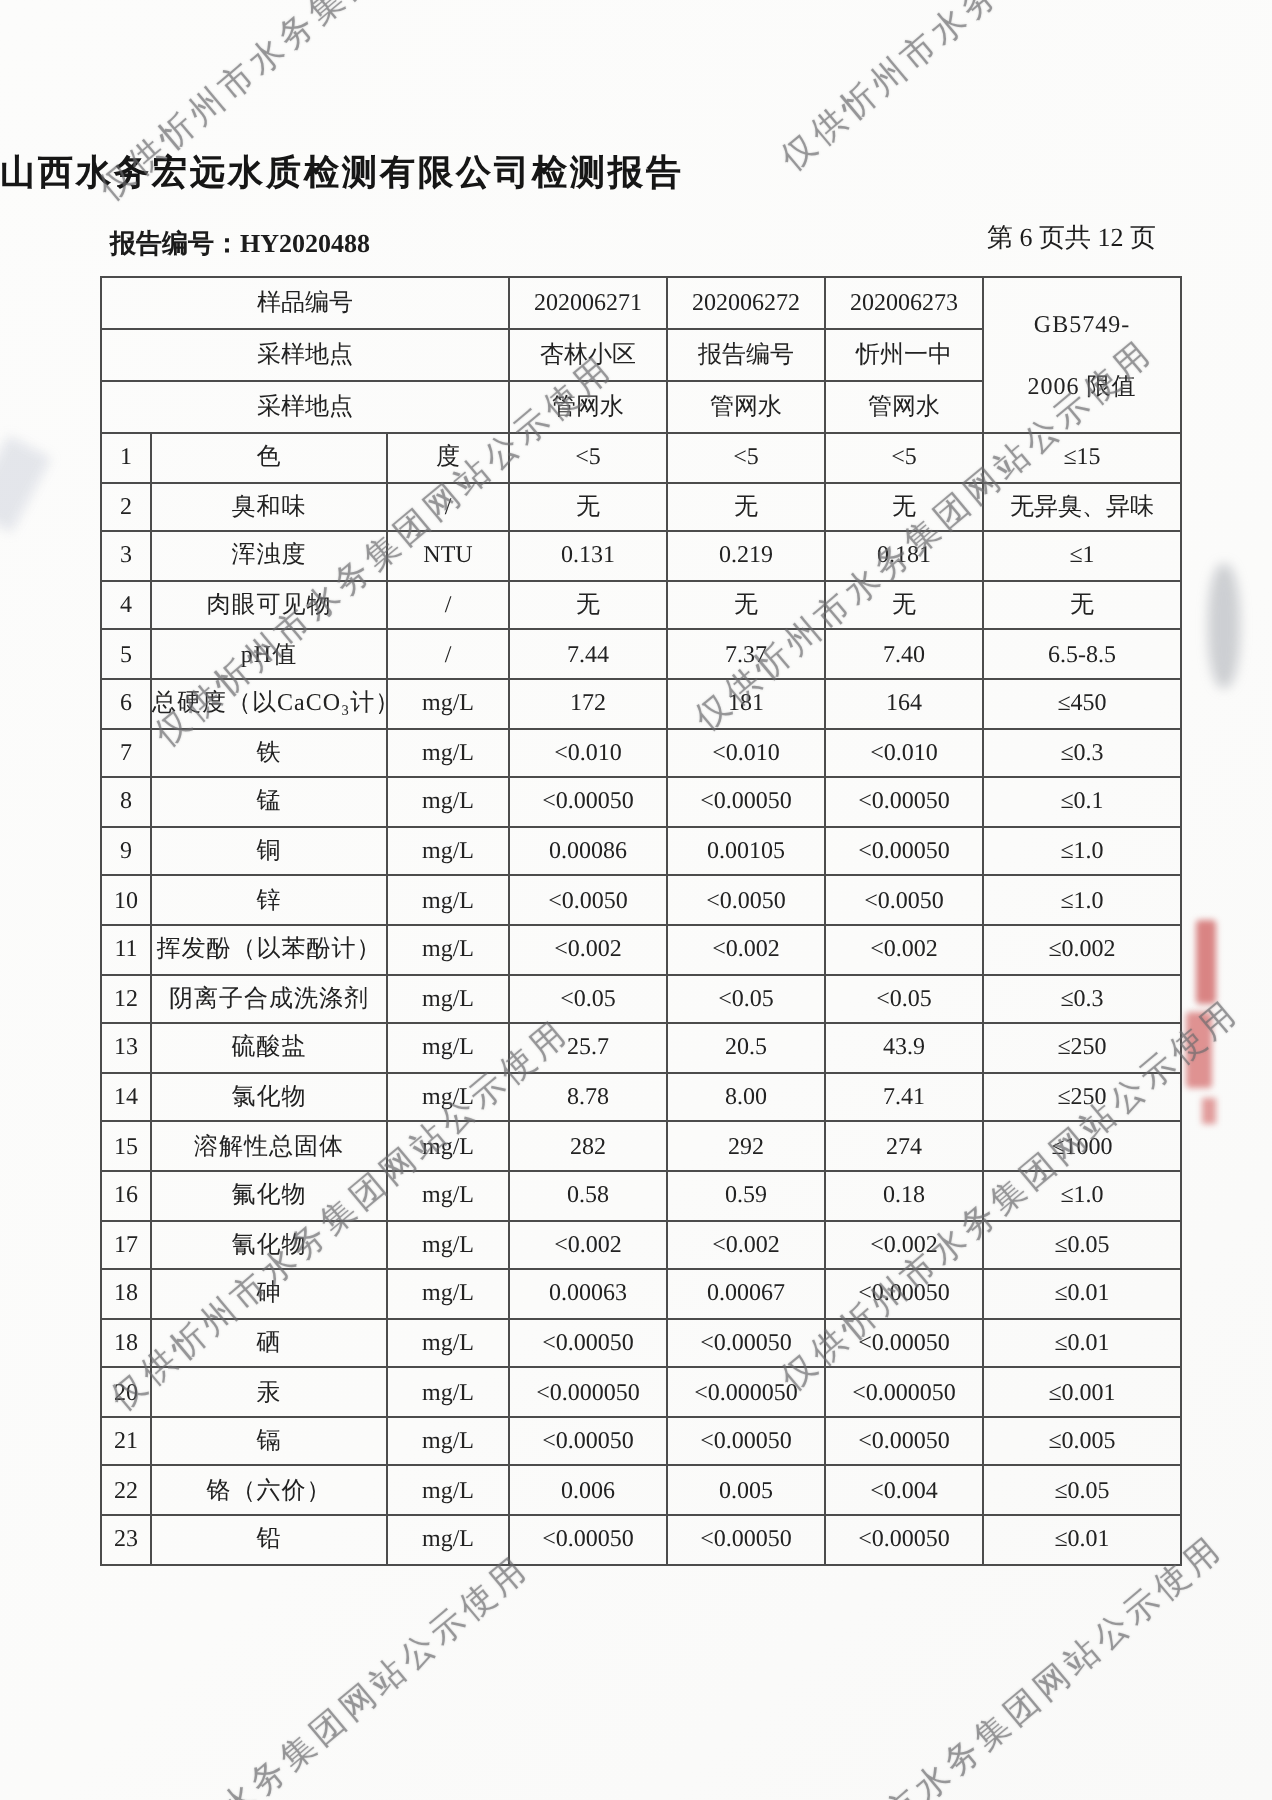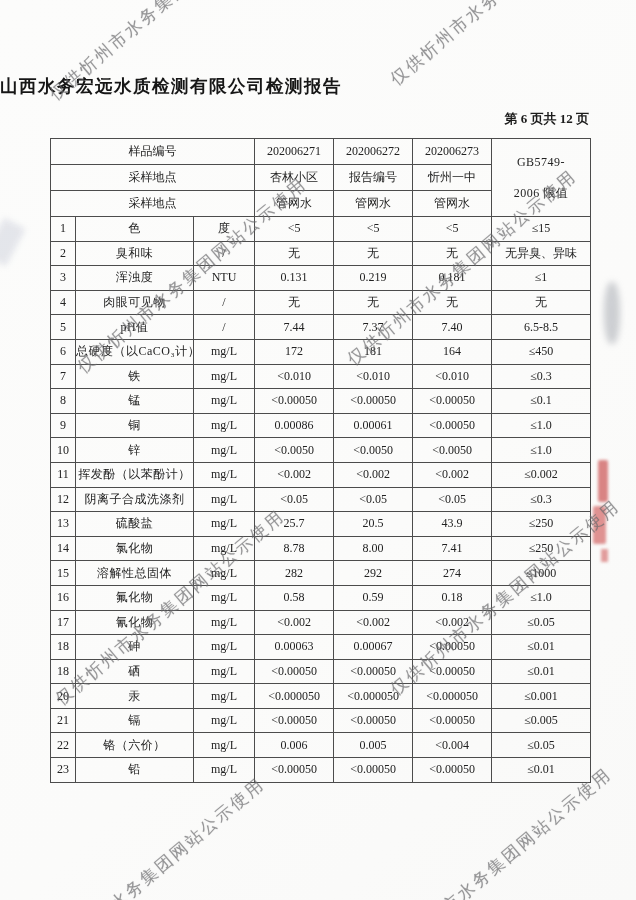--- a/index.html
+++ b/index.html
@@ -17,21 +17,21 @@
     transform:rotate(-40deg);transform-origin:0 50%;
     font-size:17px;letter-spacing:2.5px;
     color:rgba(103,103,106,0.58);
     text-shadow:0 0 1px rgba(120,120,120,0.35);
   }
   .doc-title{
     position:absolute;top:74px;left:0;width:100%;text-align:left;
     font-size:17.5px;font-weight:bold;letter-spacing:1.5px;color:#161616;
   }
   .report-no{position:absolute;left:55px;top:113px;font-size:13px;font-weight:600;color:#1c1c1c;}
-  .page-indicator{position:absolute;right:47px;top:110px;font-size:13px;font-weight:700;color:#1c1c1c;}
+  .page-indicator{position:absolute;right:58px;top:110px;font-size:13px;font-weight:400;color:#1c1c1c;}
   table.report{
     position:absolute;left:50px;top:138px;width:540px;
     border-collapse:collapse;table-layout:fixed;
   }
   table.report td{
     border:1px solid #4c4c4c;
     font-size:12px;text-align:center;vertical-align:middle;
     padding:0;color:#222;overflow:hidden;white-space:nowrap;
   }
   tr.h-row{height:26px;}
@@ -47,20 +47,21 @@
   .edge-wedge{left:-7px;top:221px;width:24px;height:42px;background:rgba(140,152,178,0.22);filter:blur(3px);transform:rotate(28deg);}
 </style>
 </head>
 <body>
 
 <div class="page">
 
   <div class="content">
     <div class="doc-title">山西水务宏远水质检测有限公司检测报告</div>
 
+    <div class="report-no"><span>报告编号：</span><span>HY2020488</span></div>
 
     <div class="page-indicator">第 6 页共 12 页</div>
 
     <table class="report">
       <colgroup>
         <col style="width:25px">
           <col style="width:118px">
           <col style="width:61px">
         <col style="width:79px">
           <col style="width:79px">
@@ -162,21 +163,21 @@
             <td>&lt;0.00050</td>
             <td>&lt;0.00050</td>
             <td>&lt;0.00050</td>
             <td>≤0.1</td>
           </tr>
           <tr>
             <td>9</td>
             <td class="name-cell">铜</td>
             <td>mg/L</td>
             <td>0.00086</td>
-            <td>0.00061</td>
+            <td>0.00105</td>
             <td>&lt;0.00050</td>
             <td>≤1.0</td>
           </tr>
           <tr>
             <td>10</td>
             <td class="name-cell">锌</td>
             <td>mg/L</td>
             <td>&lt;0.0050</td>
             <td>&lt;0.0050</td>
             <td>&lt;0.0050</td>

